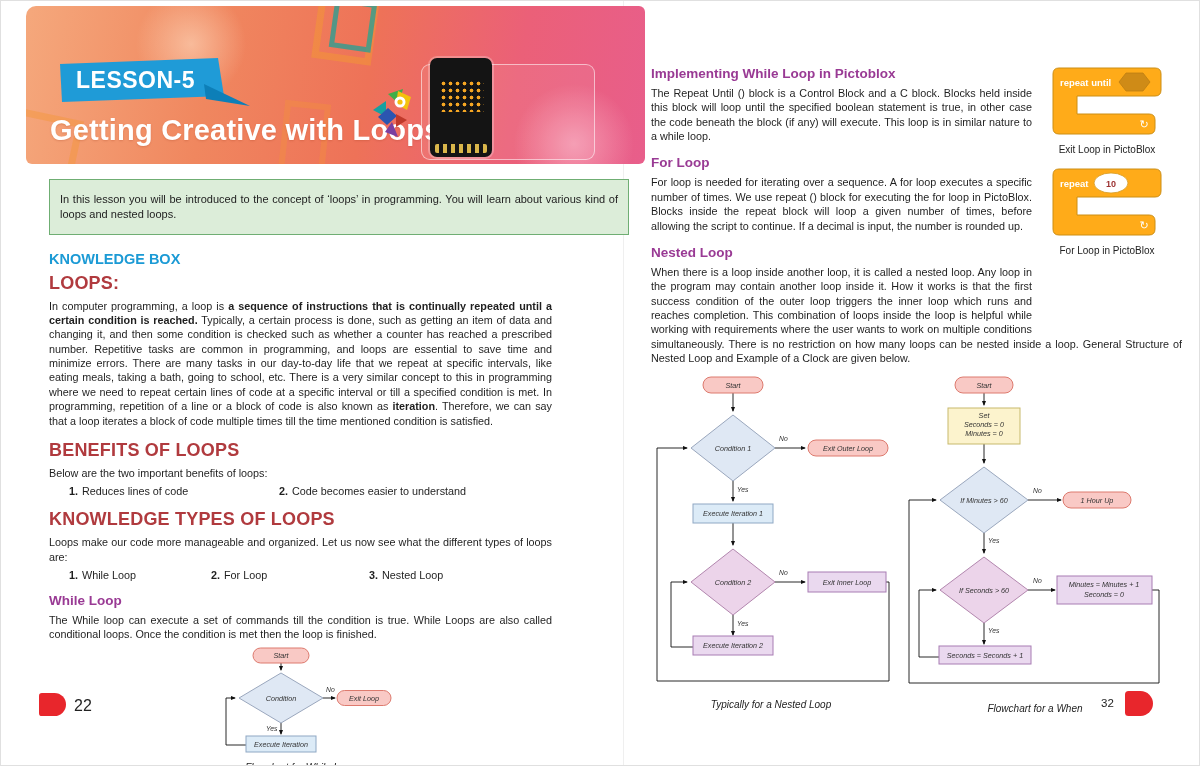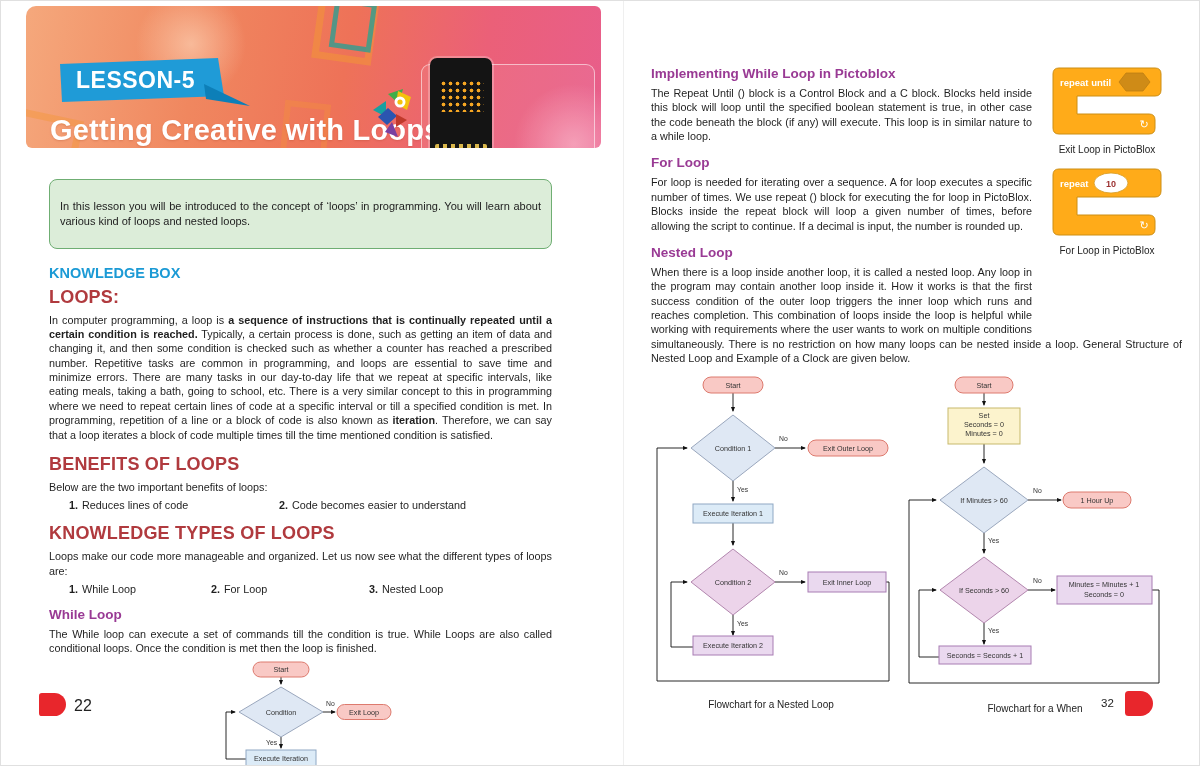--- a/index.html
+++ b/index.html
@@ -2,26 +2,26 @@
 <html><head>
 <meta charset="utf-8">
 <style>
   html,body{margin:0;padding:0;background:#fff;}
   #spread{position:relative;width:1200px;height:766px;background:#ffffff;
     font-family:"Liberation Sans",sans-serif;color:#1f1f1f;overflow:hidden;
     border:1px solid #e0e0e0;box-sizing:border-box;}
   .gutter{position:absolute;left:622px;top:0;width:1px;height:766px;background:#efefef;}
 
   
-  #header{position:absolute;left:25px;top:5px;width:575px;height:142px;border-radius:10px 6px 6px 6px;
+  #header{position:absolute;left:25px;top:5px;width:575px;height:158px;border-radius:10px 6px 6px 6px;
     overflow:hidden;
     background:
       radial-gradient(circle 55px at 165px 38px, rgba(255,226,200,.55), rgba(255,226,200,0) 100%),
       radial-gradient(circle 60px at 548px 138px, rgba(255,198,214,.55), rgba(255,198,214,0) 100%),
-      linear-gradient(100deg,#f5a87c 0%,#f0875f 30%,#ee7258 55%,#eb6078 78%,#e85e8b 100%);}
+      linear-gradient(100deg,#f5a87c 0%,#f0875f 30%,#ee7258 55%,#eb6078 78%,#e85e8b 100%); padding-left: 44px;}
   .deco{position:absolute;}
   .deco.sq1{left:290px;top:-18px;width:46px;height:60px;border:7px solid rgba(243,150,55,.55);transform:rotate(8deg);}
   .deco.sq2{left:306px;top:-6px;width:32px;height:40px;border:5px solid rgba(32,160,150,.75);transform:rotate(8deg);}
   .deco.sq3{left:255px;top:96px;width:34px;height:70px;border:6px solid rgba(243,150,55,.35);transform:rotate(6deg);}
   .deco.sq4{left:-14px;top:108px;width:52px;height:52px;border:7px solid rgba(243,150,55,.45);transform:rotate(12deg);}
   #lessonBanner{position:absolute;left:28px;top:52px;width:200px;height:56px;}
   #lessonBanner .label{position:absolute;left:22px;top:9px;font-size:23px;font-weight:bold;color:#fff;letter-spacing:.5px;}
   #headTitle{position:absolute;left:24px;top:108px;font-size:29px;font-weight:bold;color:#fff;
     letter-spacing:.2px;text-shadow:0 1px 2px rgba(160,60,30,.25);}
   
@@ -33,30 +33,30 @@
     background:radial-gradient(circle,#f5a623 1.6px,rgba(245,166,35,0) 2.2px);background-size:7px 7px;}
   #pins{position:absolute;left:5px;bottom:4px;width:52px;height:9px;
     background:repeating-linear-gradient(90deg,#d9b64a 0 4px,#141414 4px 8px);border-radius:2px;}
   .panelText{position:absolute;left:80px;top:8px;width:86px;}
   .panelText .pt-title{font-size:8px;font-weight:bold;color:#ffd94d;margin-top:2px;}
   .panelText .pt-desc{font-size:7px;color:#fff;line-height:1.35;margin:3px 0 8px 0;}
   #logo{position:absolute;left:345px;top:78px;}
 
   
   #leftBody{position:absolute;left:48px;top:178px;width:503px;}
-  #introBox{box-sizing:border-box;width:503px;background:#dcedd9;border:1.5px solid #6fae73;border-radius:8px;
-    padding:19px 10px;font-size:11px;line-height:1.35;text-align:justify;color:#222;}
+  #introBox{box-sizing:border-box;width:580px;background:#dcedd9;border:1.5px solid #6fae73;border-radius:0;
+    padding:12px 10px;font-size:11px;line-height:1.35;text-align:justify;color:#222;}
   .h-kb{color:#1b9ad5;font-size:14.5px;font-weight:bold;margin:16px 0 6px 0;}
   .h-red{color:#b03a3e;font-size:18px;font-weight:bold;margin:12px 0 5px 0;letter-spacing:.2px;}
   .h-purple{color:#993a94;font-size:13.5px;font-weight:bold;margin:12px 0 5px 0;}
   .para{font-size:10.8px;line-height:1.33;text-align:justify;margin:0;}
   .listrow{display:flex;font-size:10.8px;margin:5px 0 0 0;}
   .listrow .num{font-weight:bold;margin-right:4px;}
   .li{display:flex;}
-  figure{margin:0;}
+  figure{margin:0;font-style:italic;}
   .fc-caption{font-size:10px;color:#222;text-align:center;margin-top:2px;}
 
   
   #rightBody{position:absolute;left:650px;top:36px;width:531px;margin-top:29px;}
   #blocksCol{float:right;width:150px;height:258px;text-align:center;}
   .blockCap{font-size:10px;color:#222;margin:2px 0 12px 0;}
   #charts{clear:both;display:flex;gap:14px;margin-top:10px;}
   .chartFig{text-align:center;}
 
   
@@ -247,21 +247,21 @@
           <text class="fct" x="82" y="141">Execute Iteration 1</text>
           <polygon points="82,174 124,207 82,240 40,207" fill="#ecd4ea" stroke="#b286ae"></polygon>
           <text class="fct" x="82" y="209.5">Condition 2</text>
           <text class="fce" x="128" y="200">No</text>
           <rect x="157" y="197" width="78" height="20" fill="#ead9ef" stroke="#a87cb3"></rect>
           <text class="fct" x="196" y="209.5">Exit Inner Loop</text>
           <text class="fce" x="86" y="251">Yes</text>
           <rect x="42" y="261" width="80" height="19" fill="#ead9ef" stroke="#a87cb3"></rect>
           <text class="fct" x="82" y="273">Execute Iteration 2</text>
         </svg>
-        <div class="fc-caption">Flowchart for a Nested Loop</div>
+        <div class="fc-caption">Typically for a Nested Loop</div>
       </figure>
 
       <figure class="chartFig">
         <svg width="260" height="322" viewBox="0 0 260 322">
           <defs>
             <marker id="ah3" markerWidth="7" markerHeight="7" refX="5" refY="2.5" orient="auto">
               <polygon points="0,0 6,2.5 0,5" fill="#111"></polygon>
             </marker>
           </defs>
           <g stroke="#111" stroke-width="0.9" fill="none">

